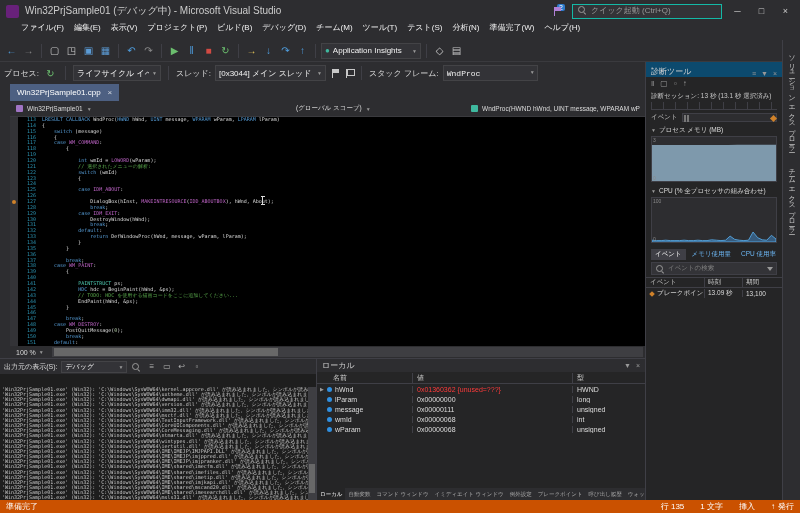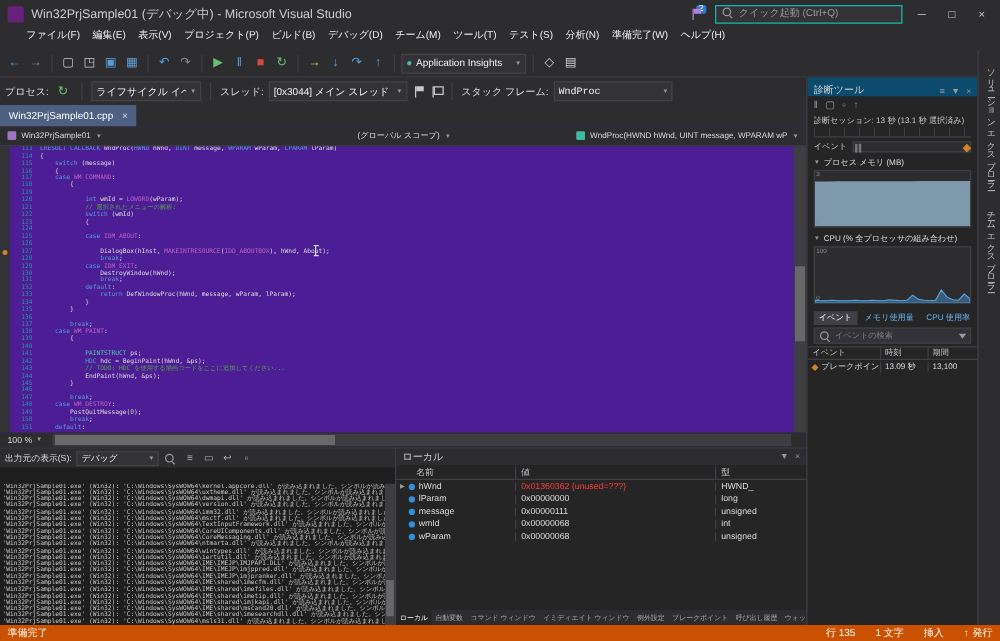--- a/index.html
+++ b/index.html
@@ -35,21 +35,21 @@
   #toolbar2{position:absolute;left:0;top:62px;width:645px;height:22px;display:flex;align-items:center;padding:0 4px;gap:4px}
   .ticon{width:15px;height:16px;display:inline-flex;align-items:center;justify-content:center;font-size:10px;flex:none}
   .tsep{width:1px;height:14px;background:#3F3F46;margin:0 3px;flex:none}
   .tlabel{font-size:8px;color:#DCDCDC;white-space:nowrap;flex:none}
   .combo{height:16px;background:#333337;border:1px solid #434346;display:inline-flex;align-items:center;padding:0 3px;gap:3px;flex:none;overflow:hidden}
   .combo .cv{font-size:8px;color:#F1F1F1;white-space:nowrap;overflow:hidden;flex:1}
   .combo .cicon{font-size:8px;flex:none}
   .caret{font-size:5px;color:#999;flex:none}
 
   
-  #editor{position:absolute;left:0;top:84px;width:645px;height:274px;background:#4c1d95}
+  #editor{position:absolute;left:10px;top:84px;width:645px;height:274px;background:#000000}
   #tabrow{height:17px;background:#2D2D30;display:flex}
   .doctab{background:#4D6082;color:#fff;font-size:8px;display:flex;align-items:center;gap:7px;padding:0 7px}
   .tabclose{color:#D5DBE3;font-size:8px}
   #navbar{height:16px;background:#2D2D30;display:flex;border-bottom:1px solid #3A3A3E}
   .navseg{display:flex;align-items:center;gap:4px;padding:0 6px;font-size:6.5px;color:#DCDCDC;overflow:hidden;white-space:nowrap}
   .nav1{width:280px}.nav2{width:175px}.nav3{flex:1}
   .navicon{width:7px;height:7px;border-radius:1px;flex:none}
   .navicon.proj{background:#A074C4}
   .navicon.method{background:#3FB99F}
   .navtext{overflow:hidden;white-space:nowrap}

